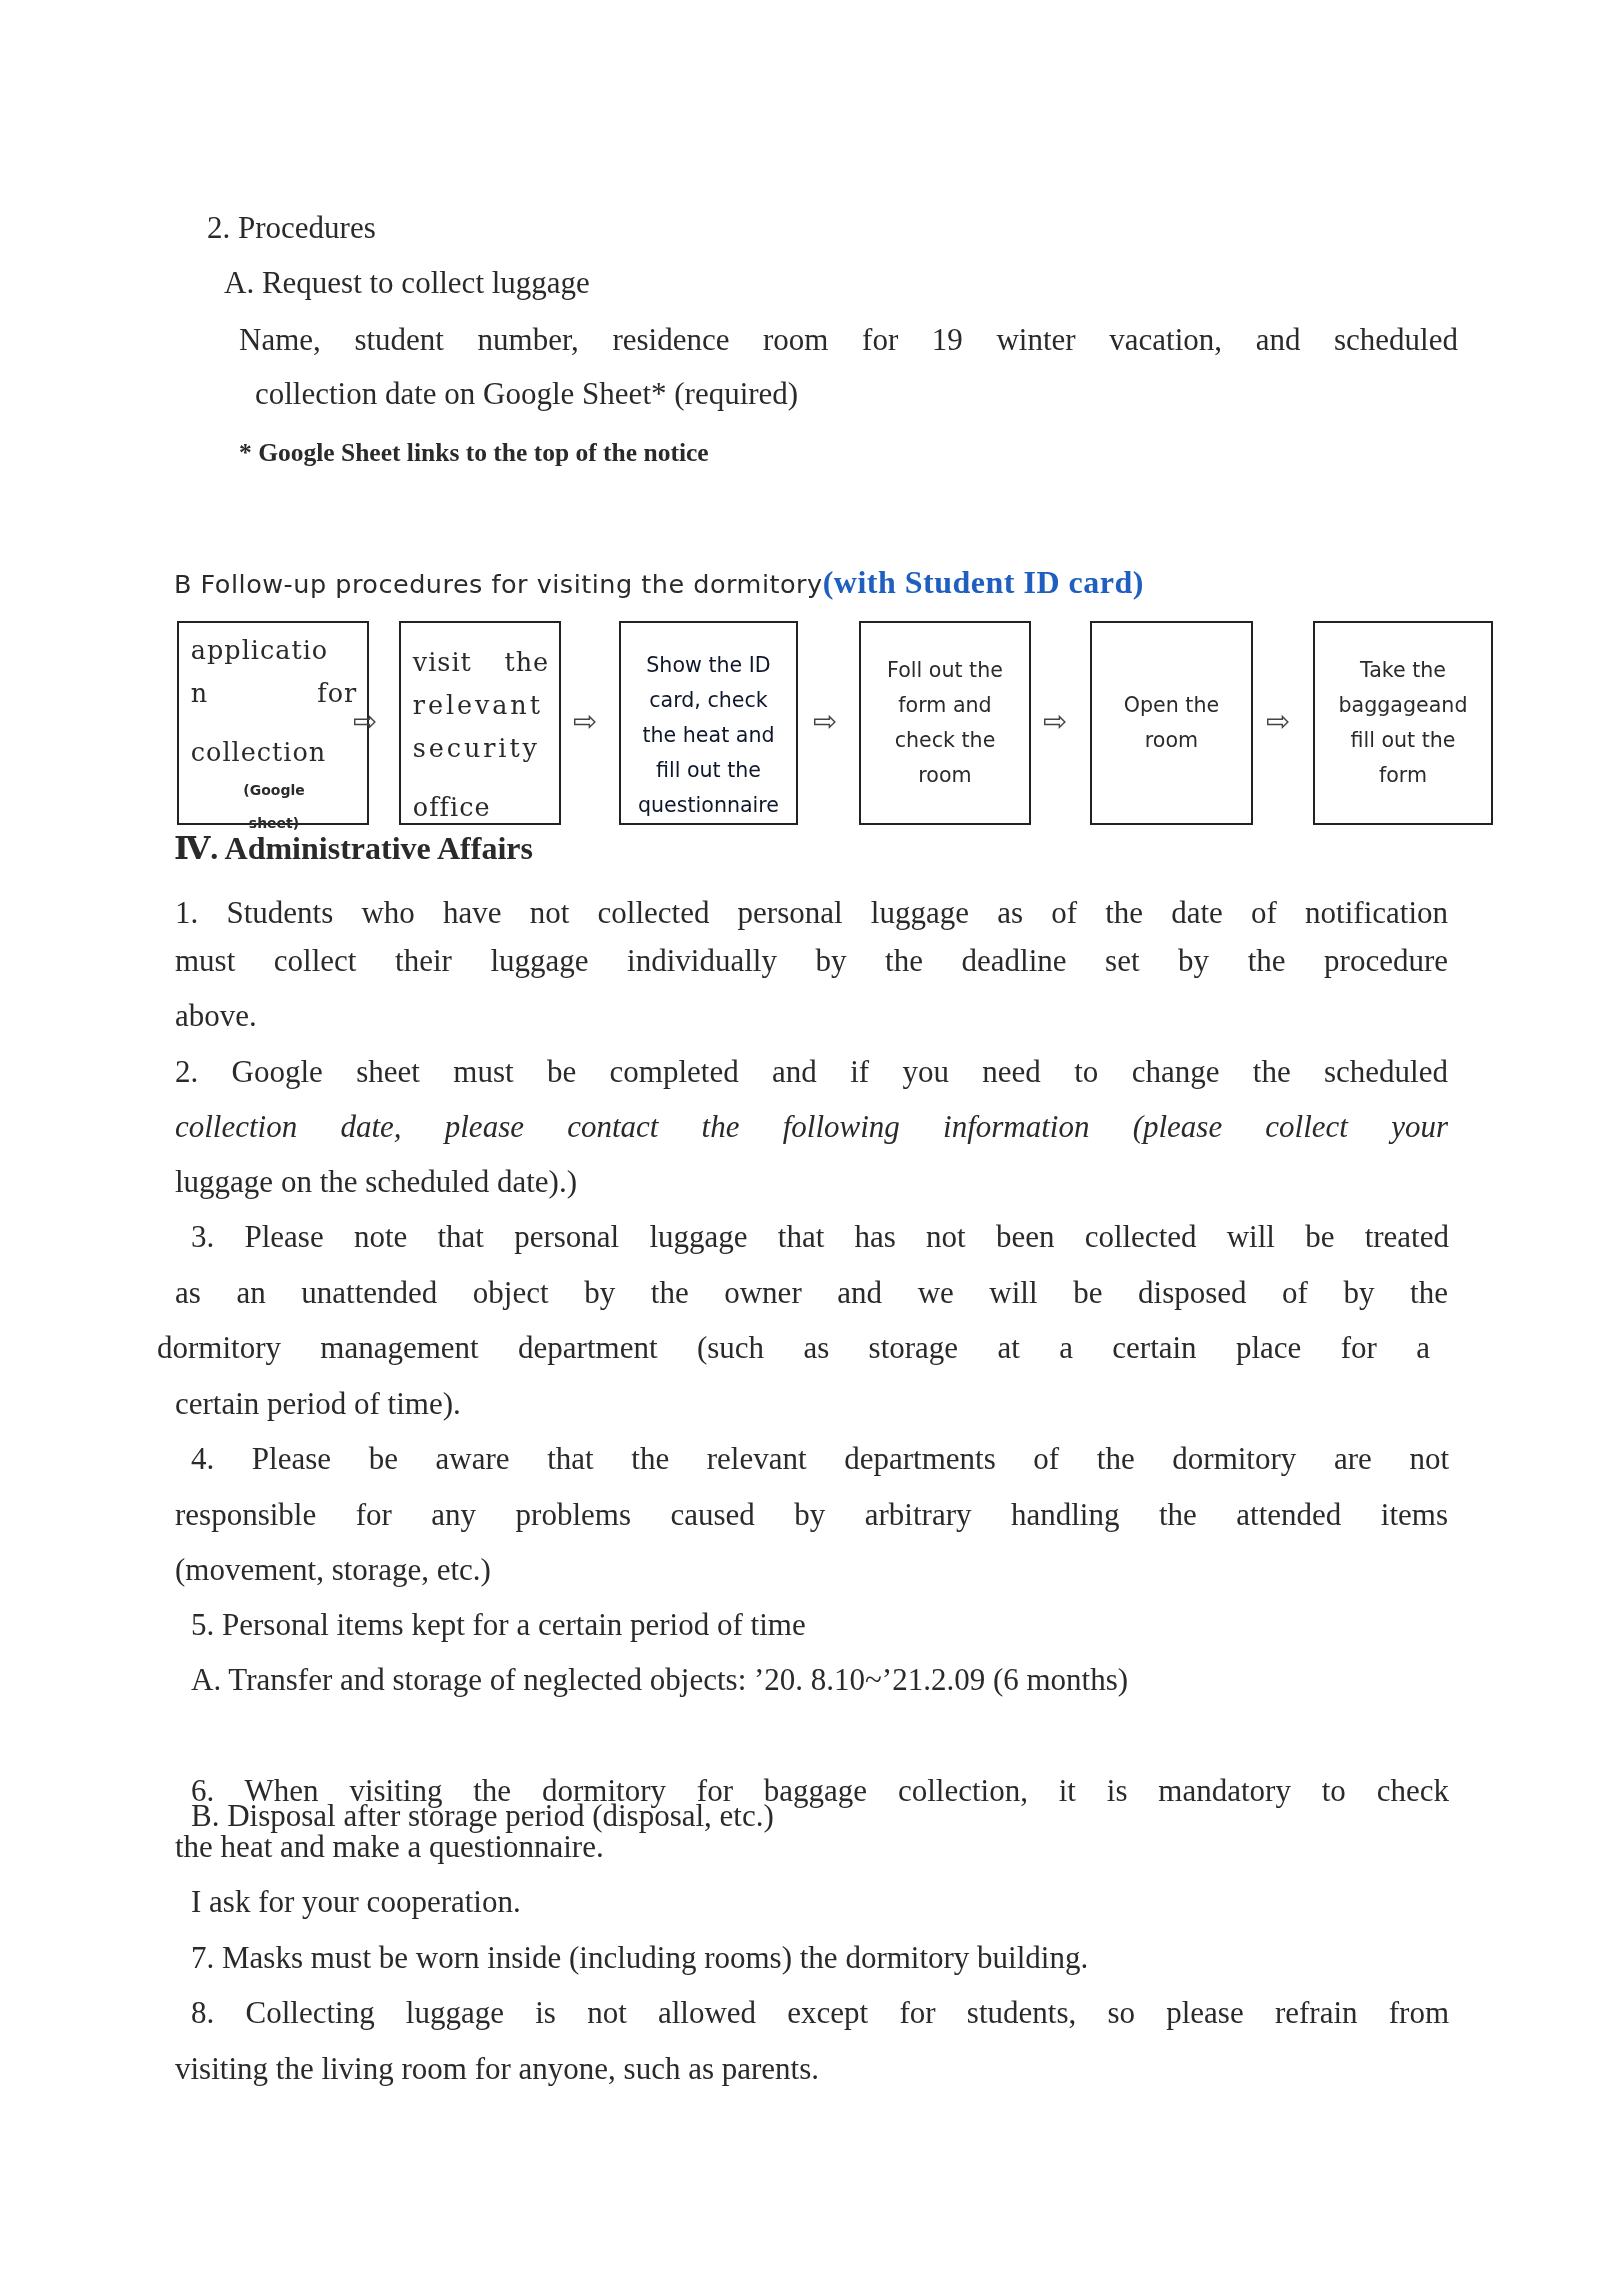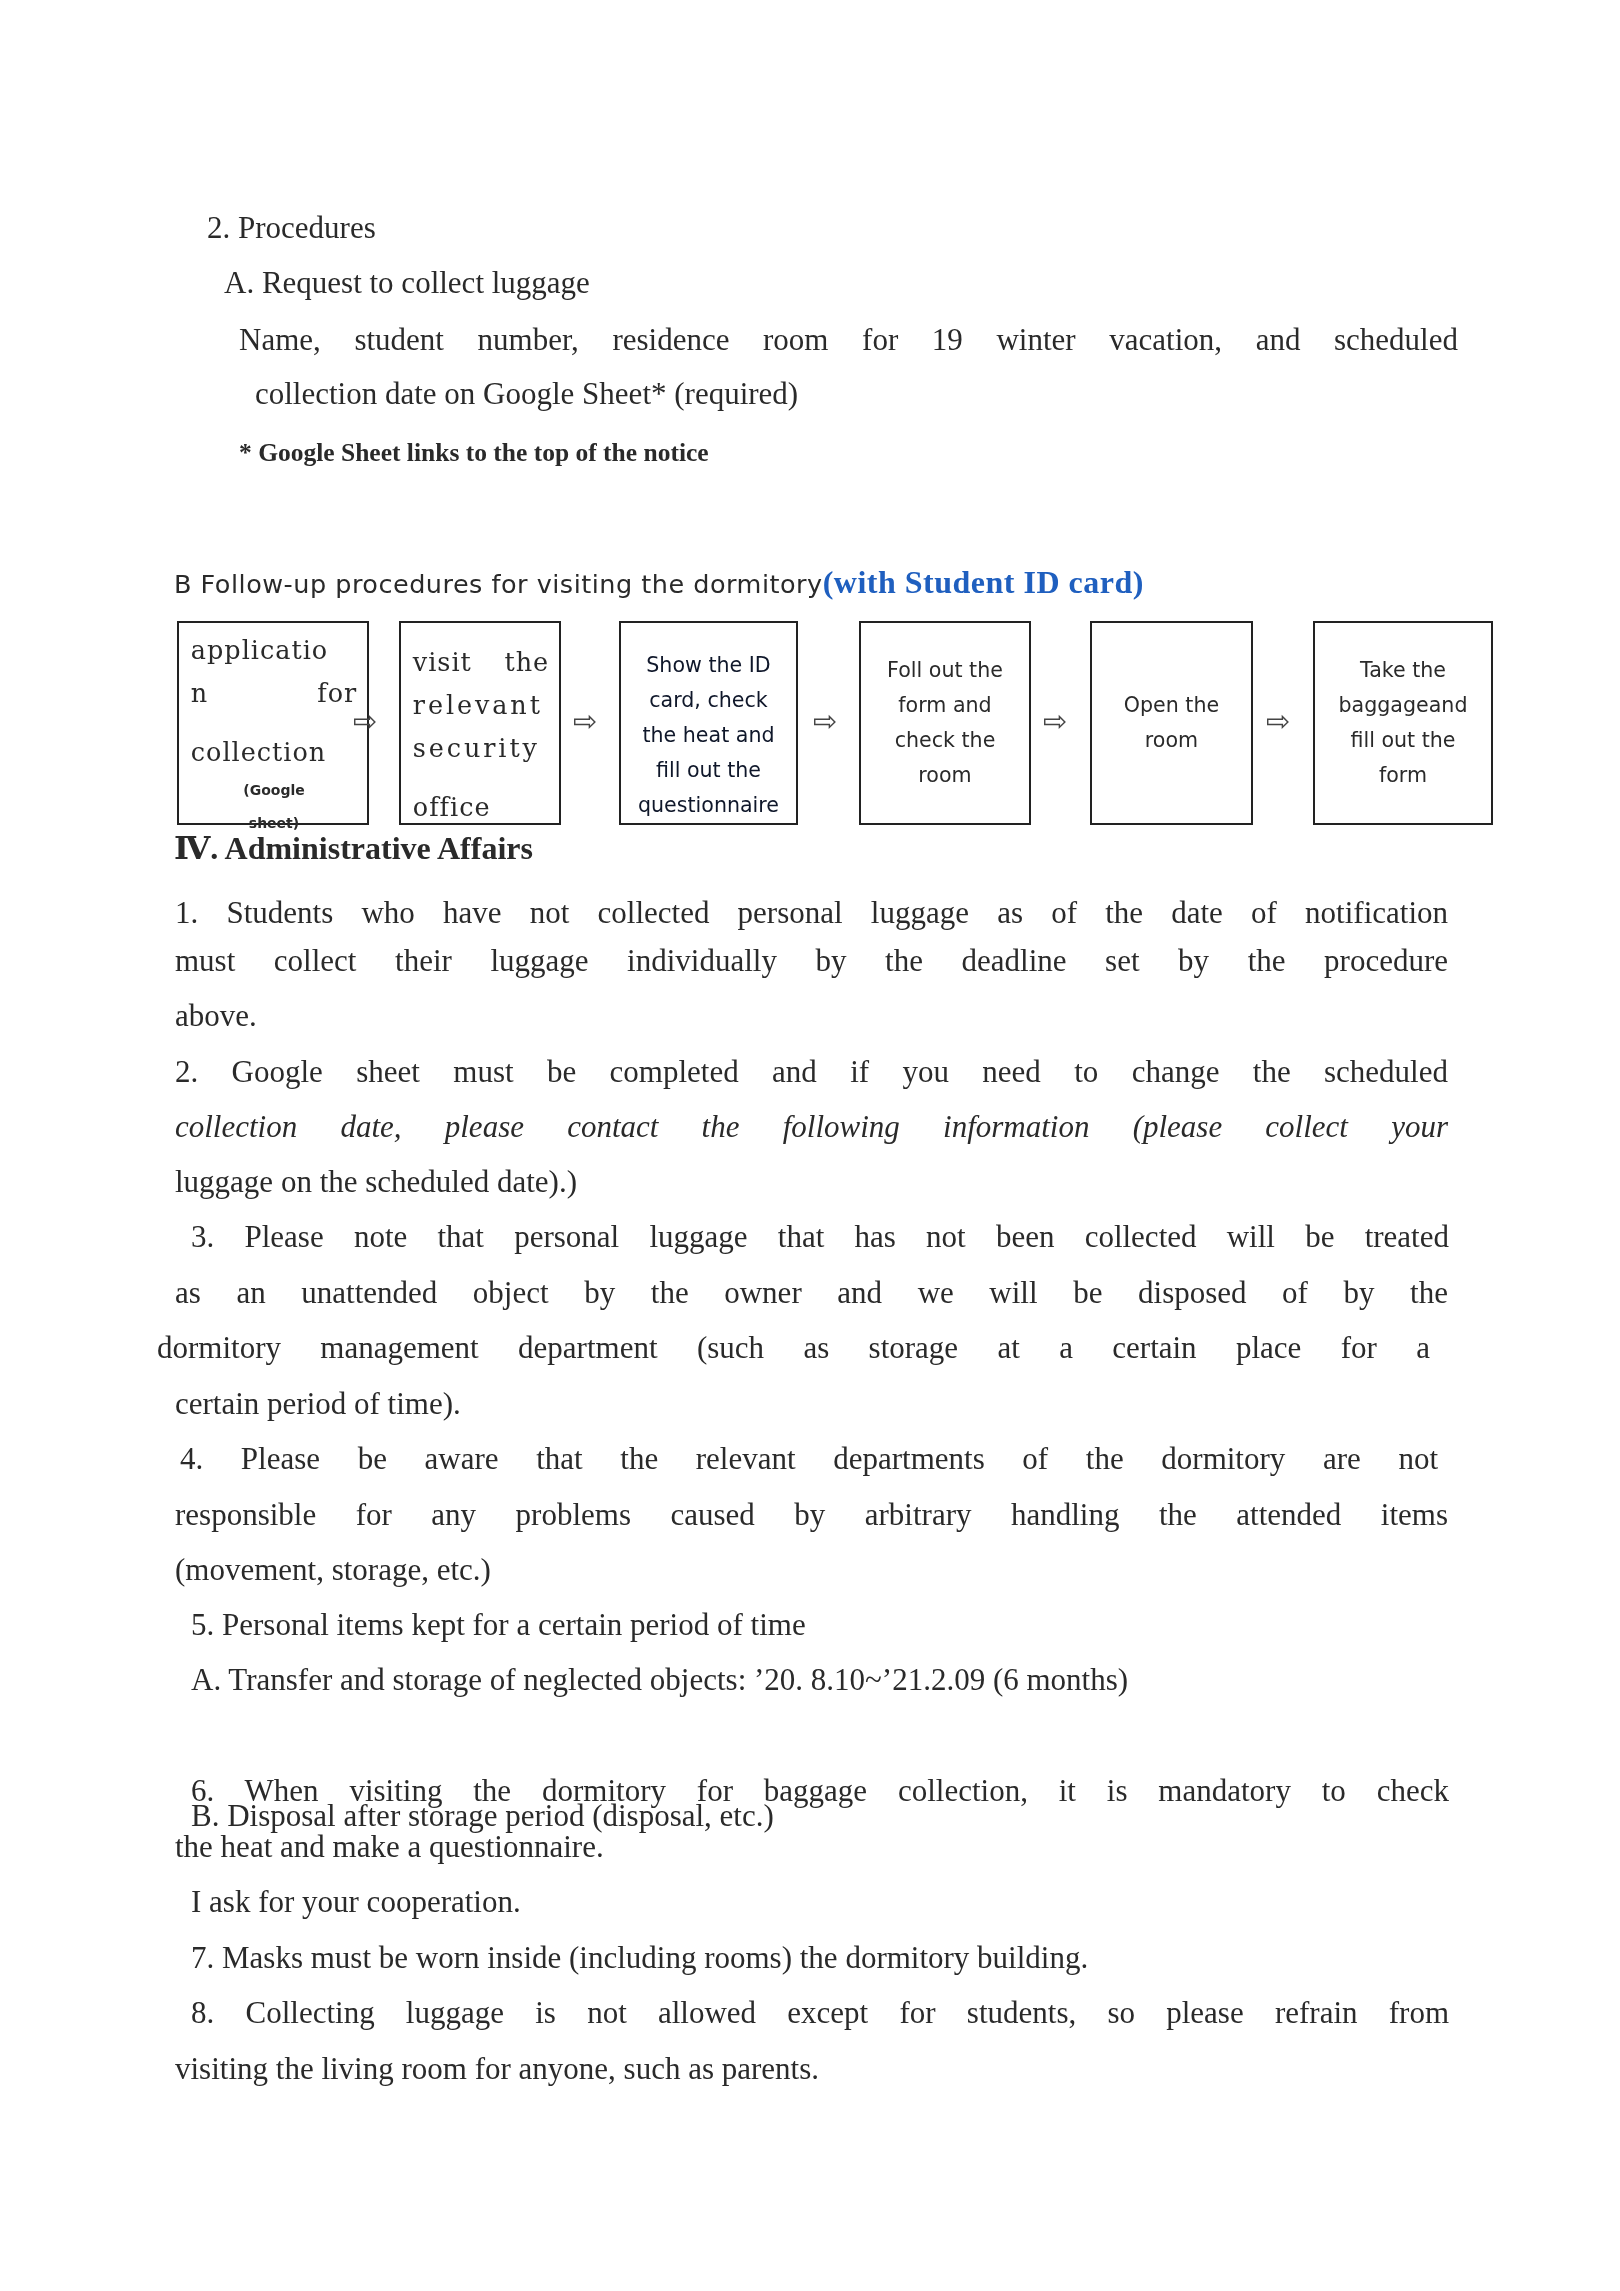--- a/index.html
+++ b/index.html
@@ -85,21 +85,21 @@
 <div class="just" style="left:175px; top:885px; width:1273px;margin-top:8px;">1. Students who have not collected personal luggage as of the date of notification</div>
 <div class="just" style="left:175px; top:941px; width:1273px;">must collect their luggage individually by the deadline set by the procedure</div>
 <div class="line" style="left:175px; top:996px;">above.</div>
 <div class="just" style="left:175px; top:1052px; width:1273px;">2. Google sheet must be completed and if you need to change the scheduled</div>
 <div class="just" style="left:175px; top:1107px; width:1273px;font-style:italic;">collection date, please contact the following information (please collect your</div>
 <div class="line" style="left:175px; top:1162px;">luggage on the scheduled date).)</div>
 <div class="just" style="left:191px; top:1217px; width:1258px;">3. Please note that personal luggage that has not been collected will be treated</div>
 <div class="just" style="left:175px; top:1273px; width:1273px;">as an unattended object by the owner and we will be disposed of by the</div>
 <div class="just" style="left:157px; top:1328px; width:1273px;">dormitory management department (such as storage at a certain place for a</div>
 <div class="line" style="left:175px; top:1384px;">certain period of time).</div>
-<div class="just" style="left:180px; top:1439px; width:1258px;">4. Please be aware that the relevant departments of the dormitory are not</div>
+<div class="just" style="left:191px; top:1439px; width:1258px;">4. Please be aware that the relevant departments of the dormitory are not</div>
 <div class="just" style="left:175px; top:1495px; width:1273px;">responsible for any problems caused by arbitrary handling the attended items</div>
 <div class="line" style="left:175px; top:1550px;">(movement, storage, etc.)</div>
 <div class="line" style="left:191px; top:1605px;">5. Personal items kept for a certain period of time</div>
 <div class="line" style="left:191px; top:1660px;">A. Transfer and storage of neglected objects: ’20. 8.10~’21.2.09 (6 months)</div>
 <div class="line" style="left:191px; top:1796px;">B. Disposal after storage period (disposal, etc.)</div>
 <div class="just" style="left:191px; top:1771px; width:1258px;">6. When visiting the dormitory for baggage collection, it is mandatory to check</div>
 <div class="line" style="left:175px; top:1827px;">the heat and make a questionnaire.</div>
 <div class="line" style="left:191px; top:1882px;">I ask for your cooperation.</div>
 <div class="line" style="left:191px; top:1938px;">7. Masks must be worn inside (including rooms) the dormitory building.</div>
 <div class="just" style="left:191px; top:1993px; width:1258px;">8. Collecting luggage is not allowed except for students, so please refrain from</div>

